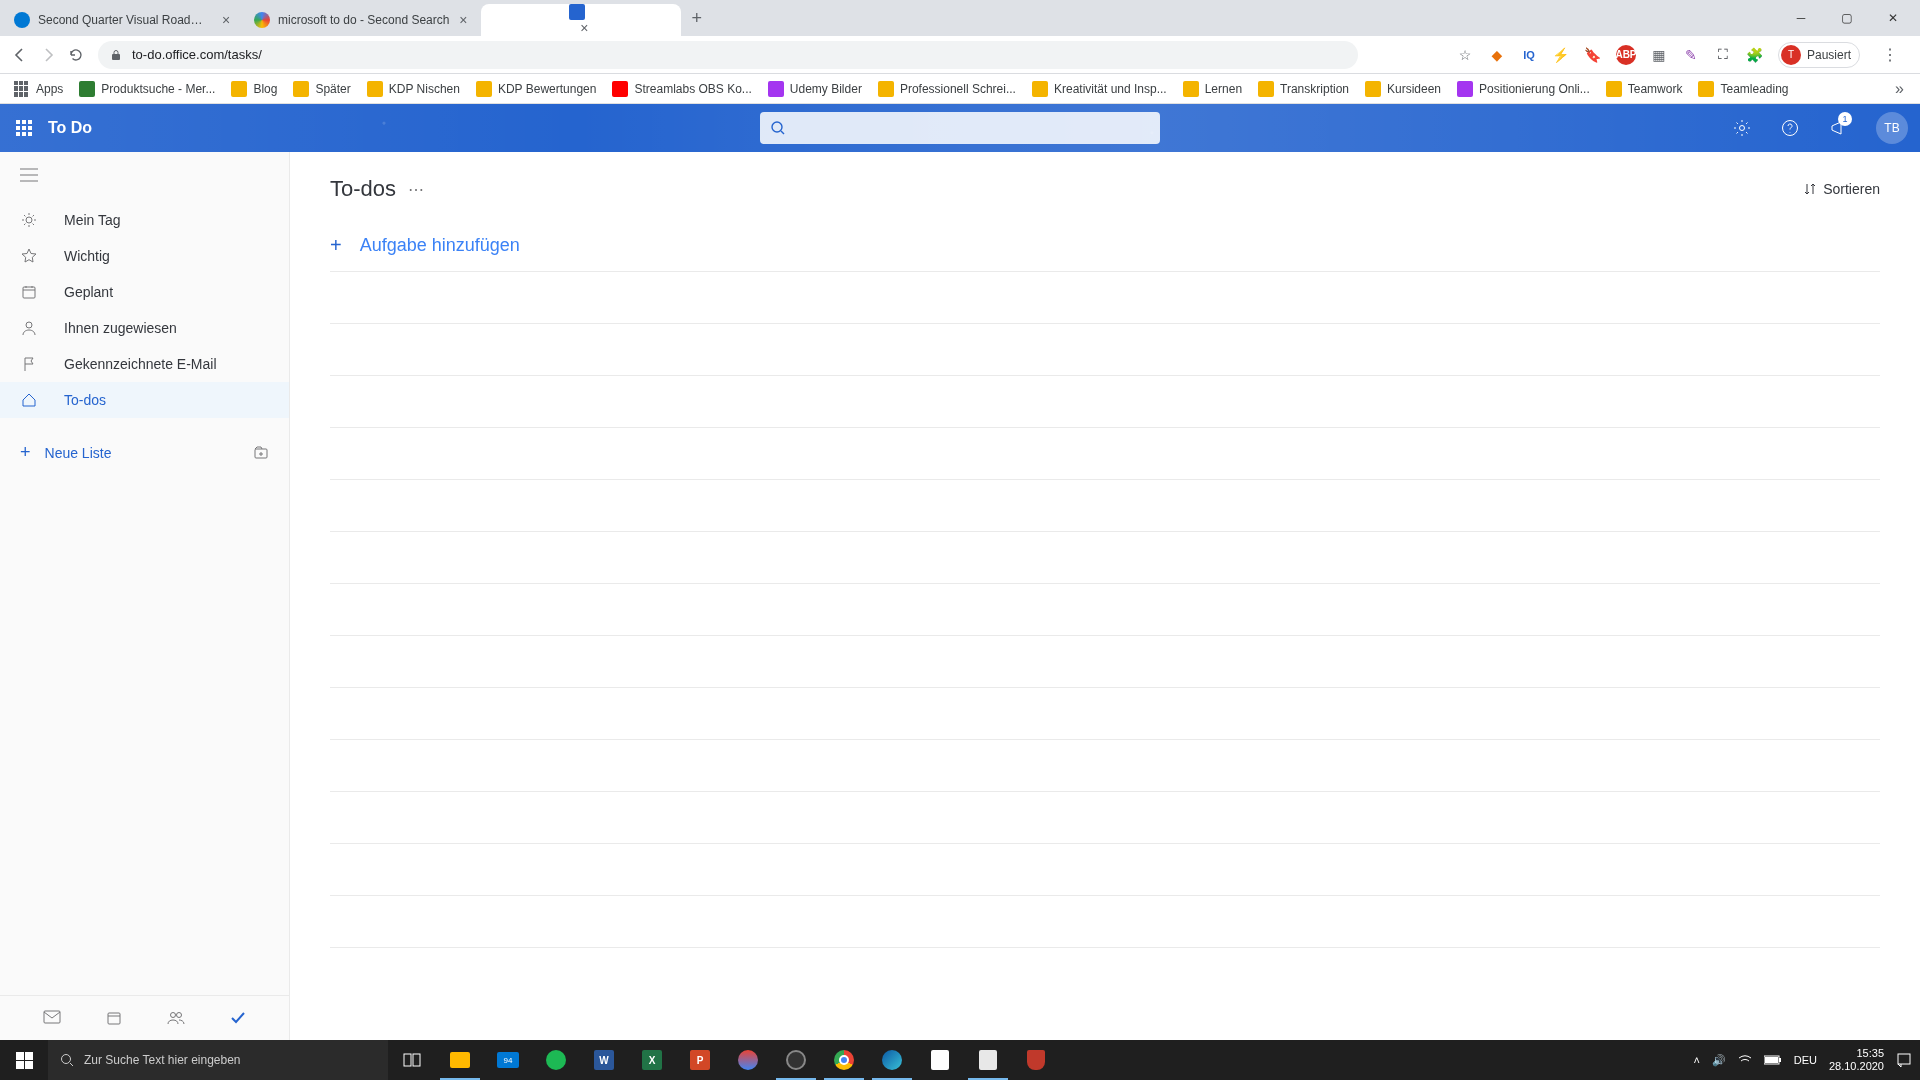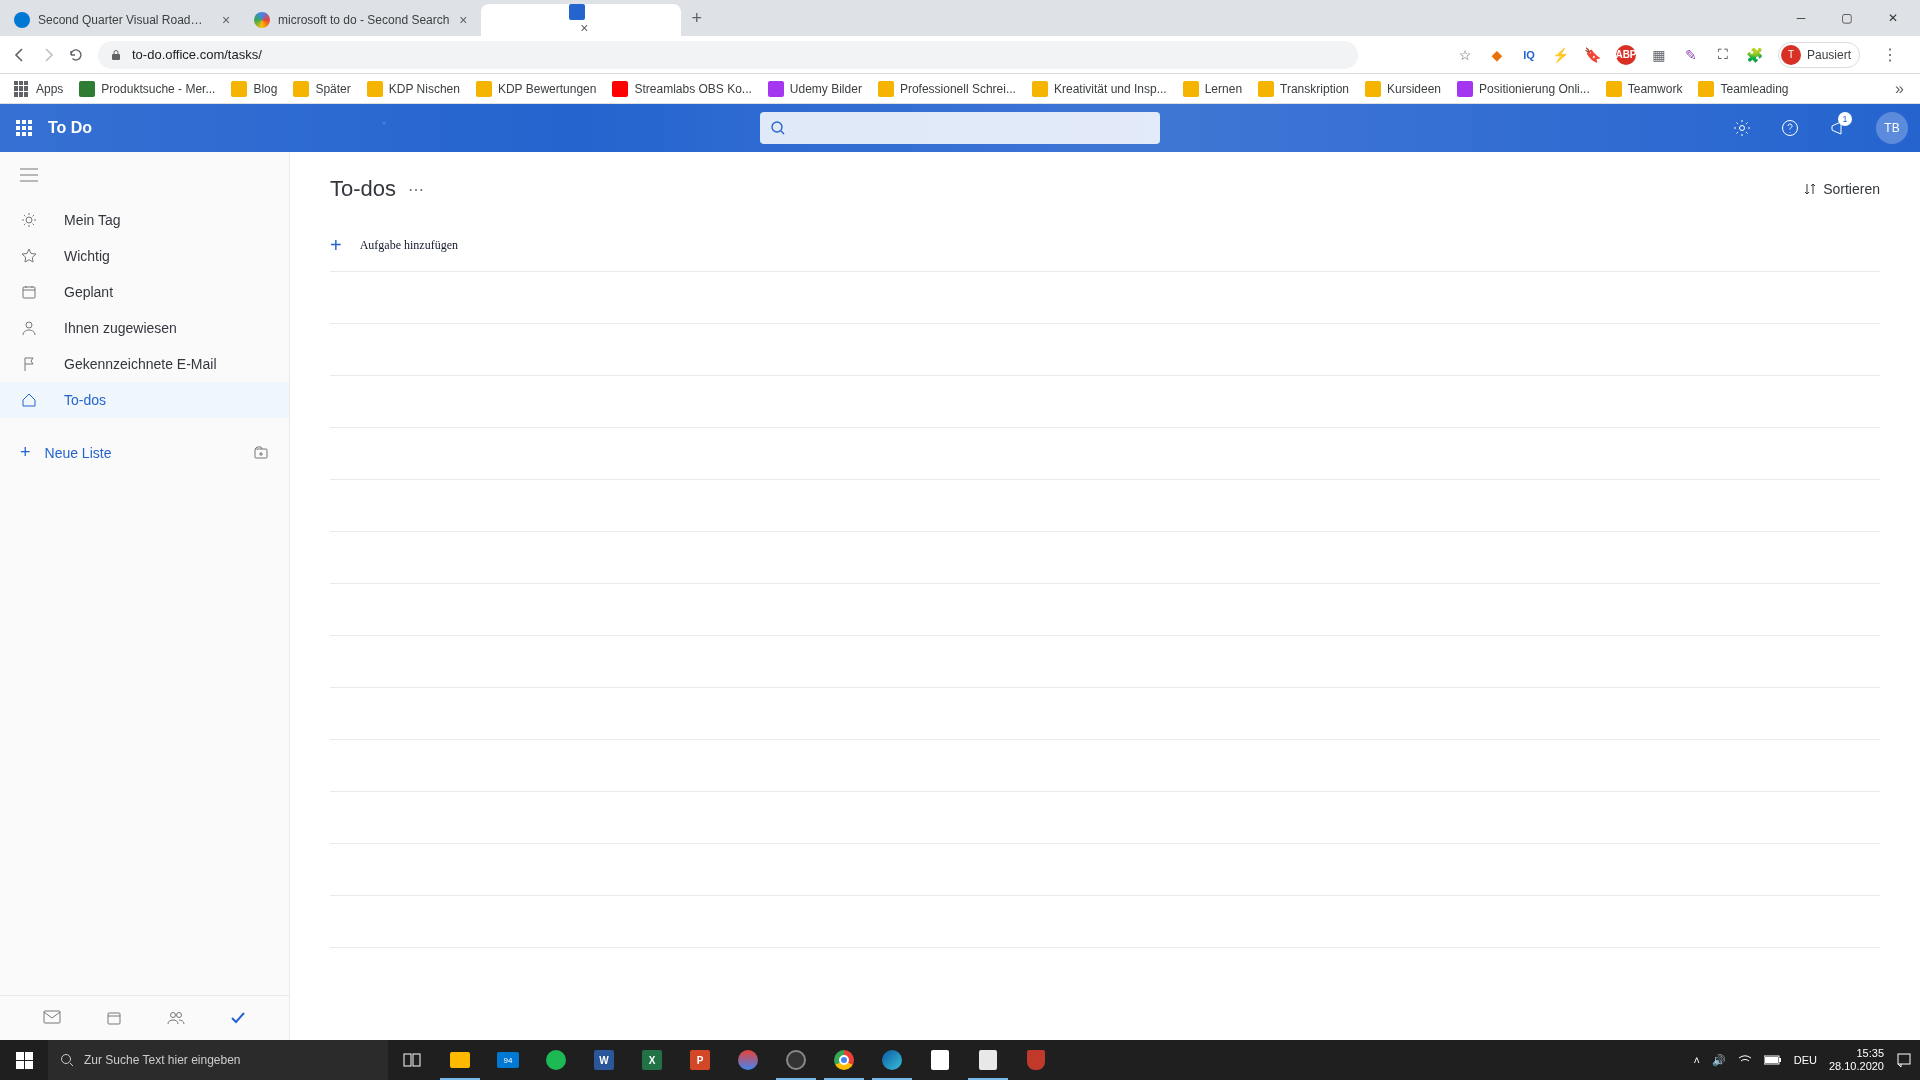--- a/index.html
+++ b/index.html
@@ -66,21 +66,21 @@
 .sidebar-footer { margin-top: auto; display: flex; justify-content: space-around; padding: 14px 20px; border-top: 1px solid #eaeaea; }
 .sb-foot-icon { color: #767678; }
 
 .main { flex: 1; padding: 24px 40px; overflow: hidden; }
 .main-header { display: flex; align-items: center; margin-bottom: 18px; }
 .list-title { font-size: 22px; font-weight: 500; color: #34373d; }
 .list-menu { margin-left: 12px; color: #767678; letter-spacing: 2px; }
 .sort-btn { margin-left: auto; display: flex; align-items: center; gap: 6px; font-size: 14px; color: #34373d; }
 .add-task { display: flex; align-items: center; height: 52px; border-bottom: 1px solid #eaeaea; gap: 18px; }
 .add-task .plus { font-size: 20px; color: #2564cf; font-weight: 300; }
-.add-task-label { font-size: 12px; color: #0f172a; font-family: Liberation Serif, serif; }
+.add-task-label { font-size: 18px; color: #3b82f6; }
 .task-row { height: 52px; border-bottom: 1px solid #eaeaea; }
 
 
 .taskbar { position: fixed; bottom: 0; left: 0; right: 0; height: 40px; background: #1f1f1f; display: flex; align-items: center; color: #fff; font-size: 12px; }
 .start { width: 48px; height: 40px; display: flex; align-items: center; justify-content: center; }
 .win-logo { display: grid; grid-template-columns: 8px 8px; gap: 1px; }
 .win-logo span { width: 8px; height: 8px; background: #fff; }
 .tb-search { display: flex; align-items: center; width: 340px; height: 40px; background: #2b2b2b; padding: 0 12px; gap: 10px; color: #ccc; }
 .tb-icons { display: flex; align-items: center; }
 .tb-icon { width: 48px; height: 40px; display: flex; align-items: center; justify-content: center; position: relative; }

